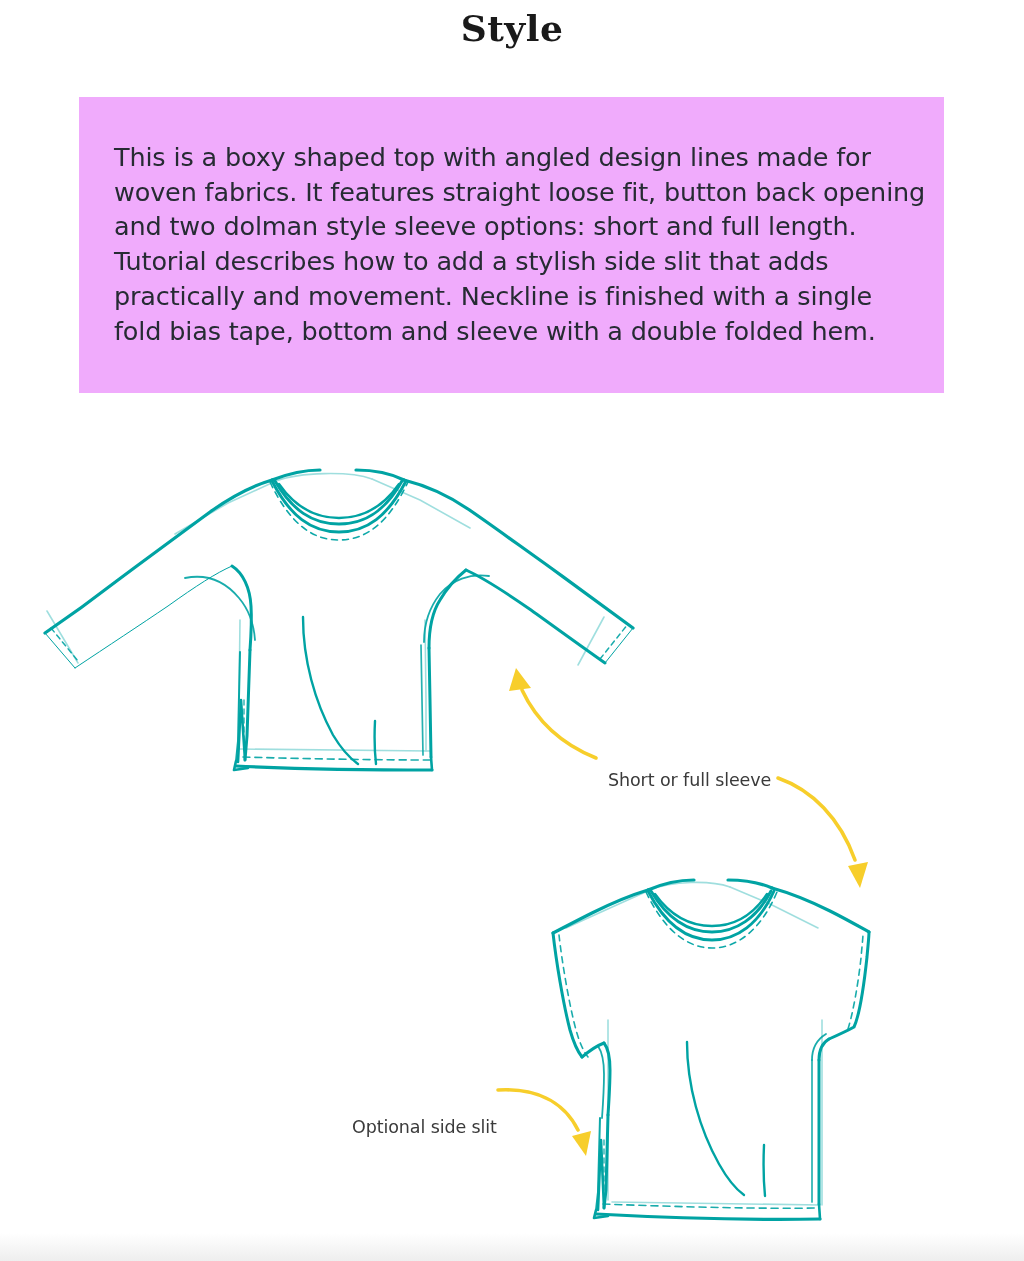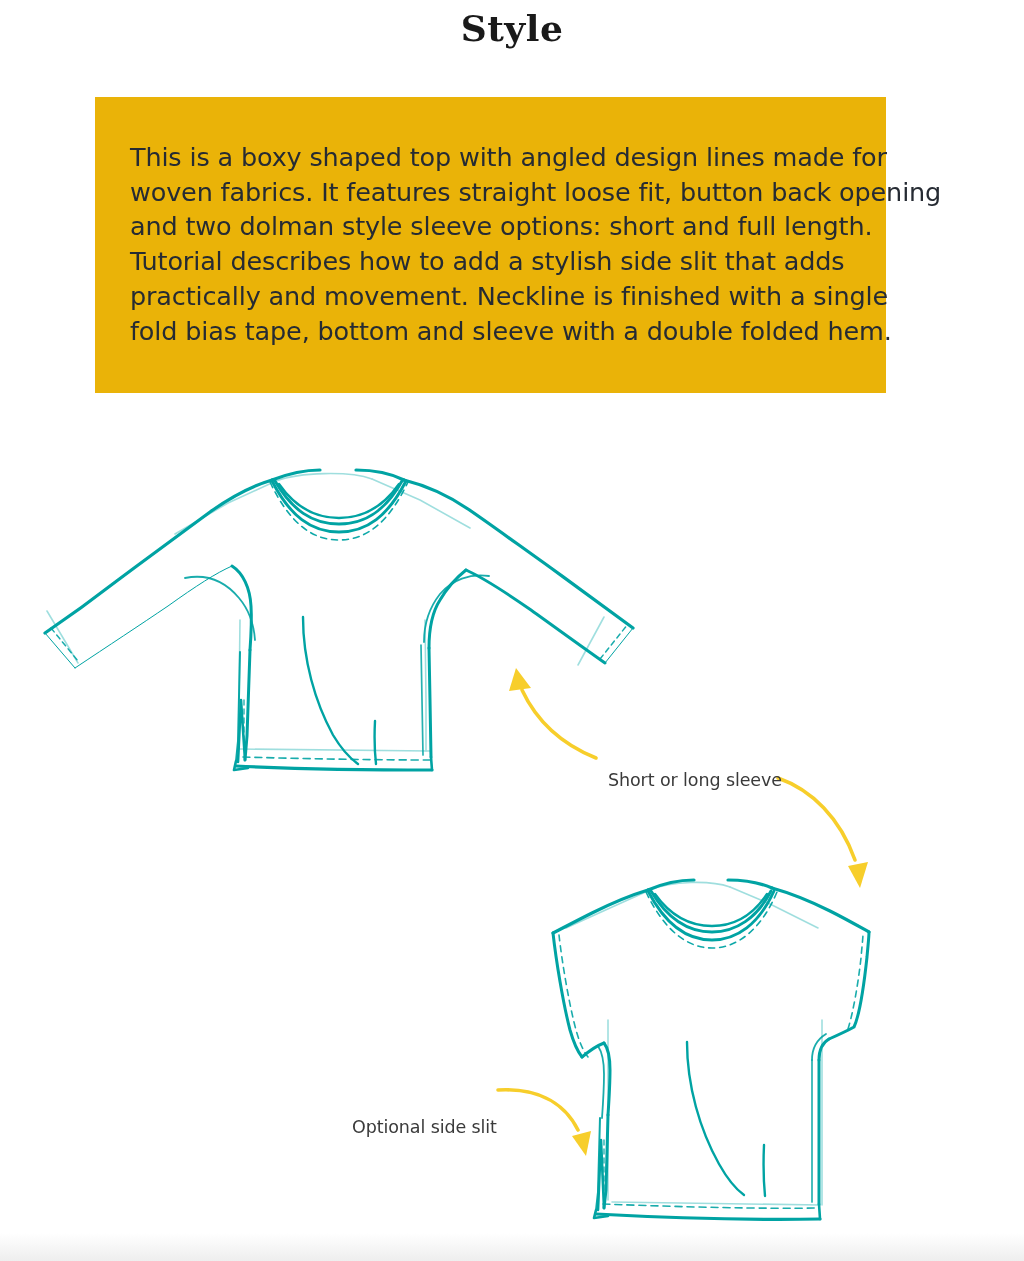--- a/index.html
+++ b/index.html
@@ -28,25 +28,25 @@
     font-weight: bold;
     font-size: 36px;
     letter-spacing: 0.5px;
     color: #1a1a1a;
     line-height: 48px;
   }
 
   
   .desc-panel {
     position: absolute;
-    left: 95px;
+    left: 79px;
     top: 97px;
-    width: 791px;
+    width: 865px;
     height: 296px;
-    background: #eab308;
+    background: #f0abfc;
   }
   .desc-text {
     position: absolute;
     left: 35px;
     top: 43px;
     width: 812px;
     font-family: "DejaVu Sans", "Liberation Sans", sans-serif;
     font-size: 25.5px;
     line-height: 34.7px;
     color: #262b33;
@@ -249,17 +249,17 @@
       </g>
 
       <g>
         <path d="M498 1090 C534 1088 563 1100 578 1130" stroke-width="3.6"></path>
         <path d="M586 1156 L572 1136 L591 1131 Z" fill="#F7CE2B" stroke="none"></path>
       </g>
     </g>
   </svg>
 </div>
 
-<div class="anno anno-sleeve">Short or long sleeve</div>
+<div class="anno anno-sleeve">Short or full sleeve</div>
 
 <div class="anno anno-slit">Optional side slit</div>
 
 <div class="page-foot"></div>
 
 </body></html>

